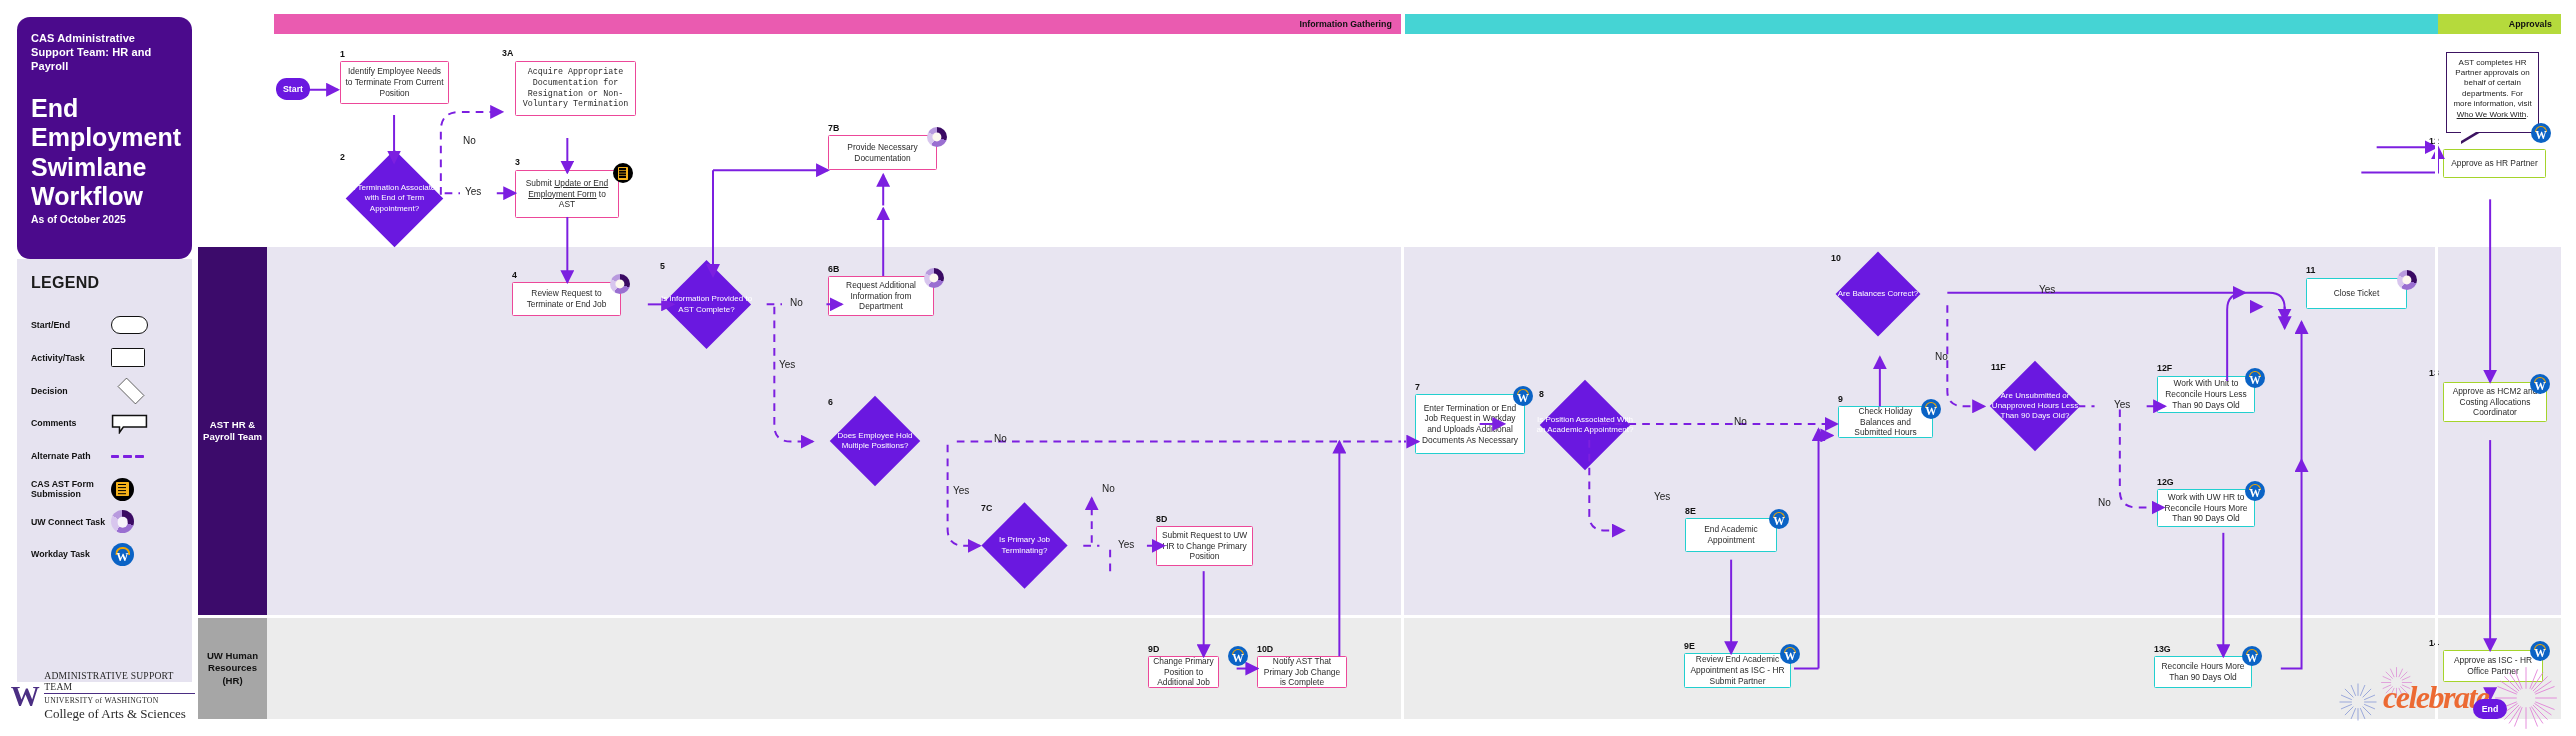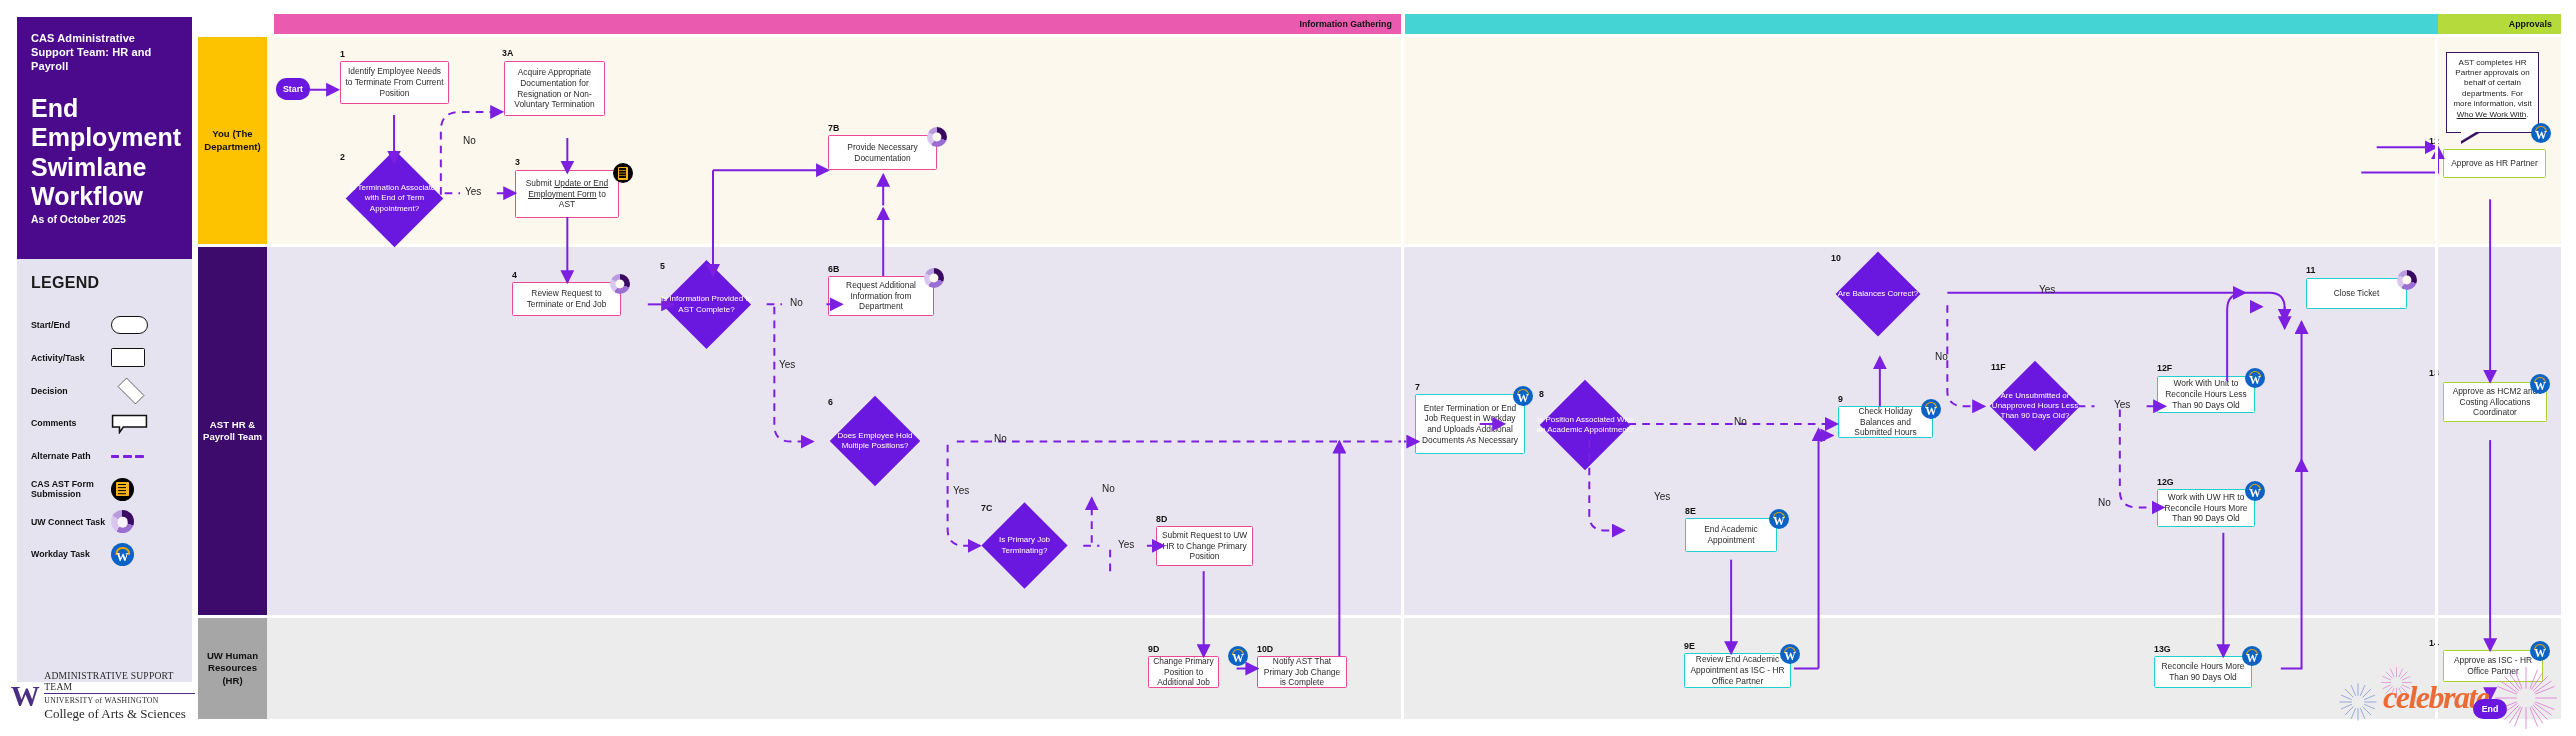--- a/index.html
+++ b/index.html
@@ -8,21 +8,21 @@
     background: #ffffff;
     font-family: "Liberation Sans", sans-serif;
     overflow: hidden;
   }
   #root { position: relative; width: 2576px; height: 736px; }
 
   
   .left-panel { position: absolute; left: 17px; top: 17px; width: 175px; height: 702px; }
   .title-card {
     position: absolute; left: 0; top: 0; width: 175px; height: 242px;
-    background: #4b0a8c; color: #ffffff; padding: 15.3px 14px;
+    background: #4b0a8c; color: #ffffff; padding: 15.3px 14px; border-radius: 13px;
   }
   .title-sub {
     font-size: 11px; font-weight: bold; line-height: 1.25; letter-spacing: 0.1px;
   }
   .title-main {
     margin-top: 20px; font-size: 25px; font-weight: bold; line-height: 1.18;
   }
   .title-date { position: absolute; left: 14px; bottom: 34px; font-size: 10.4px; font-weight: bold; }
 
   .legend-card {
@@ -238,25 +238,20 @@
   <div class="phase" style="left:274px; width:1127px; background:#ea5bb0;">
     <span>Information Gathering</span>
   </div>
   <div class="phase" style="left:1405px; width:1145px; background:#45d4d4;">
     <span>Data Entry</span>
   </div>
   <div class="phase" style="left:2438px; width:123px; background:#b5da3c;">
     <span>Approvals</span>
   </div>
 
-  <div class="lane" style="left:198px; top:37px; width:2363px; height:207px; background:#fdf8ee;">
-    <div class="lane-label" style="background:#fdc300; color:#111;">
-      <span>You (The Department)</span>
-    </div>
-  </div>
 
   <div class="lane" style="left:198px; top:247px; width:2363px; height:368px; background:#e8e5f1;">
     <div class="lane-label" style="background:#3c0b6b; color:#fff;">
       <span>AST HR &amp; Payroll Team</span>
     </div>
   </div>
 
   <div class="lane" style="left:198px; top:618px; width:2363px; height:101px; background:#ececec;">
     <div class="lane-label" style="background:#a6a6a6; color:#111;">
       <span>UW Human Resources (HR)</span>
@@ -382,21 +377,21 @@
     <span>Identify Employee Needs to Terminate From Current Position</span>
   </div>
 
   <div class="nlabel" style="left:340px;top:152px;">2</div>
   <div class="dwrap" style="left:360px;top:164px;width:69px;height:69px;">
     <div class="dsq"></div>
     <div class="dtx">Is Termination Associated with End of Term Appointment?</div>
   </div>
 
   <div class="nlabel" style="left:502px;top:48px;">3A</div>
-  <div class="box" style="left:504px;top:61px;width:101px;height:55px;">
+  <div class="box" style="left:515px;top:61px;width:121px;height:55px;font-family:Liberation Mono, monospace;">
     <span>Acquire Appropriate Documentation for Resignation or Non-Voluntary Termination</span>
   </div>
 
   <div class="nlabel" style="left:515px;top:157px;">3</div>
   <div class="box" style="left:515px;top:170px;width:104px;height:48px;">
     <span>Submit <span class="u">Update or End Employment Form</span> to AST</span>
   </div>
   <div class="badge cas" style="left:613px;top:163px;">
       <div class="pg"></div>
     </div>
@@ -533,21 +528,21 @@
       <span class="wtxt">W</span>
     </div>
 
   <div class="nlabel" style="left:1257px;top:644px;">10D</div>
   <div class="box" style="left:1257px;top:656px;width:90px;height:32px;">
     <span>Notify AST That Primary Job Change is Complete</span>
   </div>
 
   <div class="nlabel" style="left:1684px;top:641px;">9E</div>
   <div class="box cy" style="left:1684px;top:653px;width:107px;height:35px;">
-    <span>Review End Academic Appointment as ISC - HR Office Partner</span>
+    <span>Review End Academic Appointment as ISC - HR Submit Partner</span>
   </div>
   <div class="badge wd" style="left:1780px;top:644px;">
       <span class="wtxt">W</span>
     </div>
 
   <div class="nlabel" style="left:2154px;top:644px;">13G</div>
   <div class="box cy" style="left:2154px;top:656px;width:98px;height:32px;">
     <span>Reconcile Hours More Than 90 Days Old</span>
   </div>
   <div class="badge wd" style="left:2242px;top:646px;">

